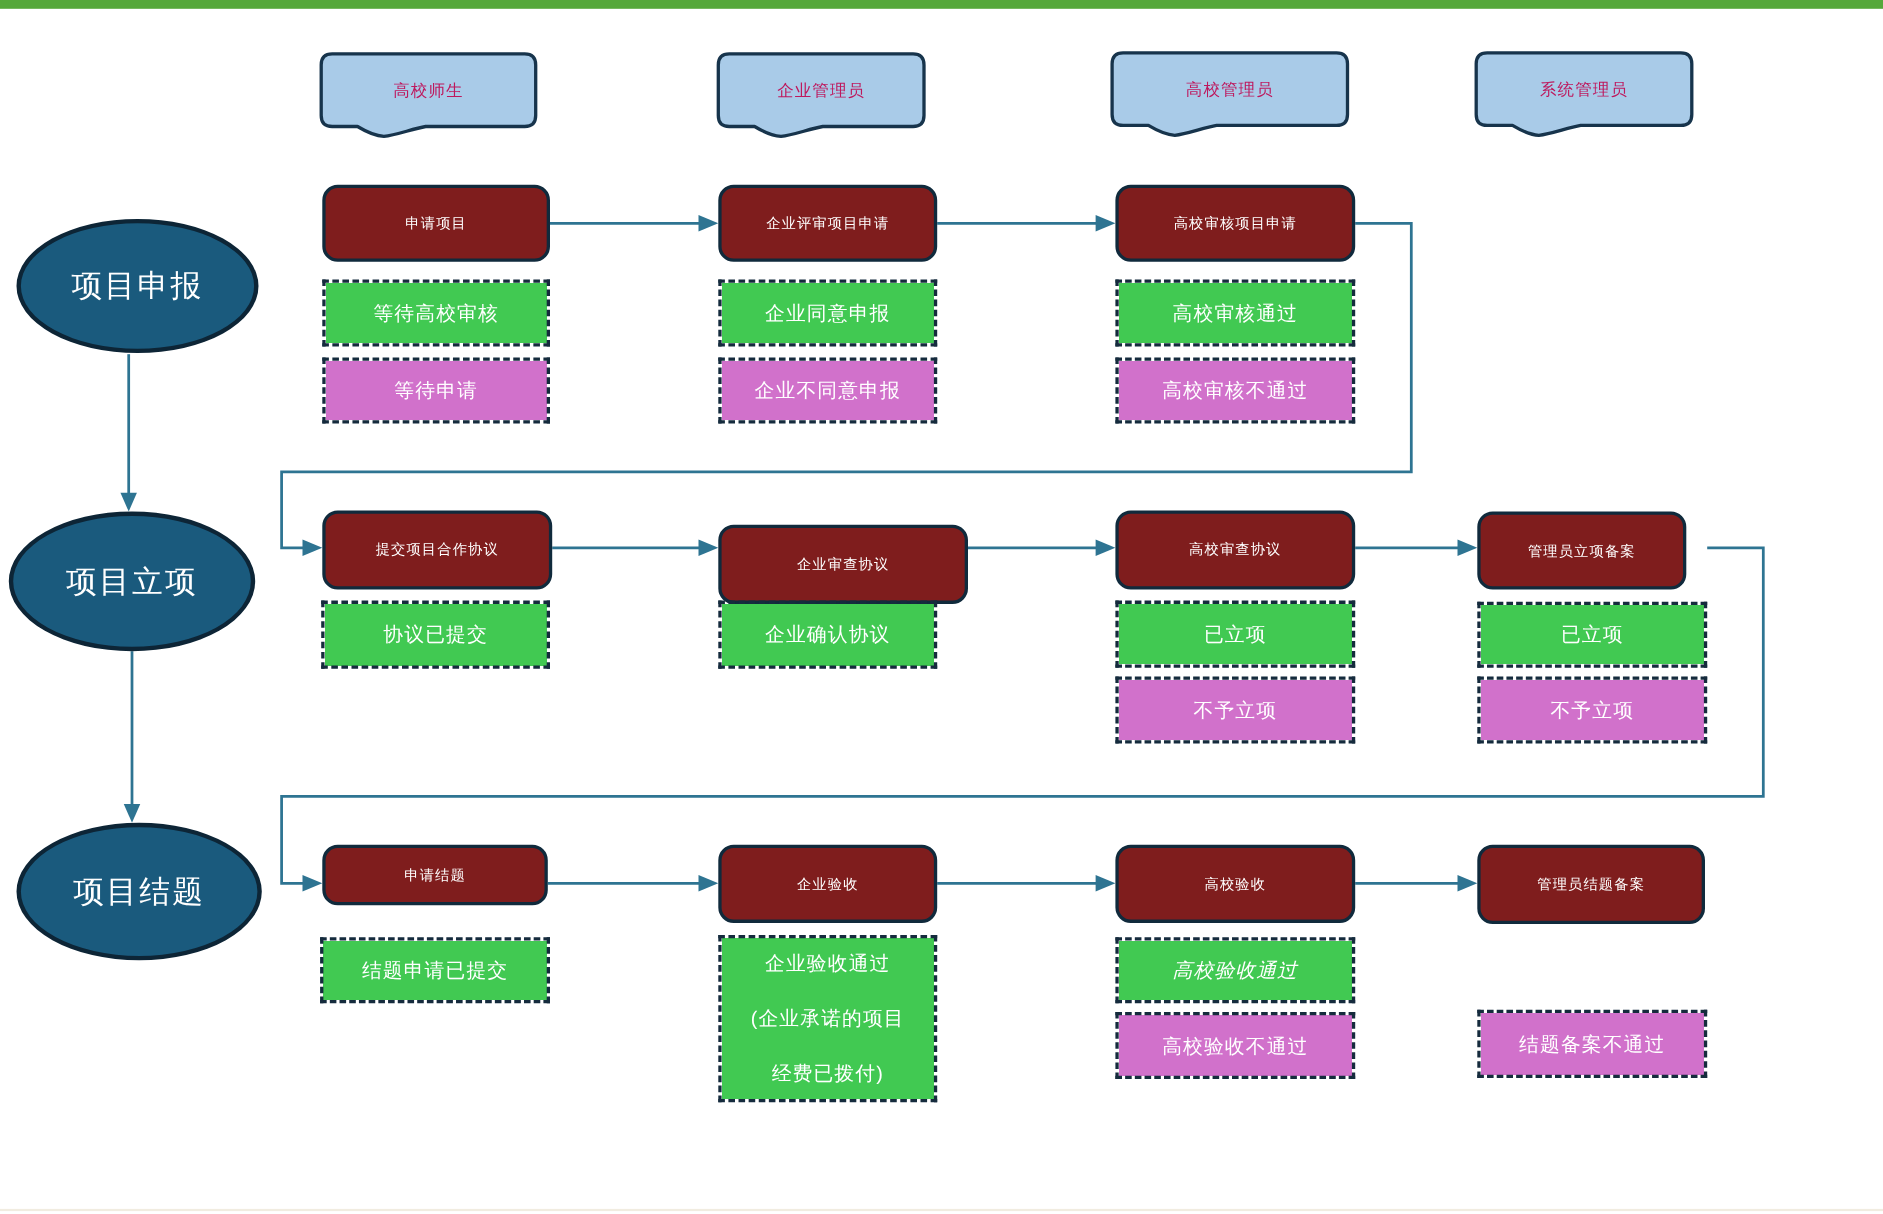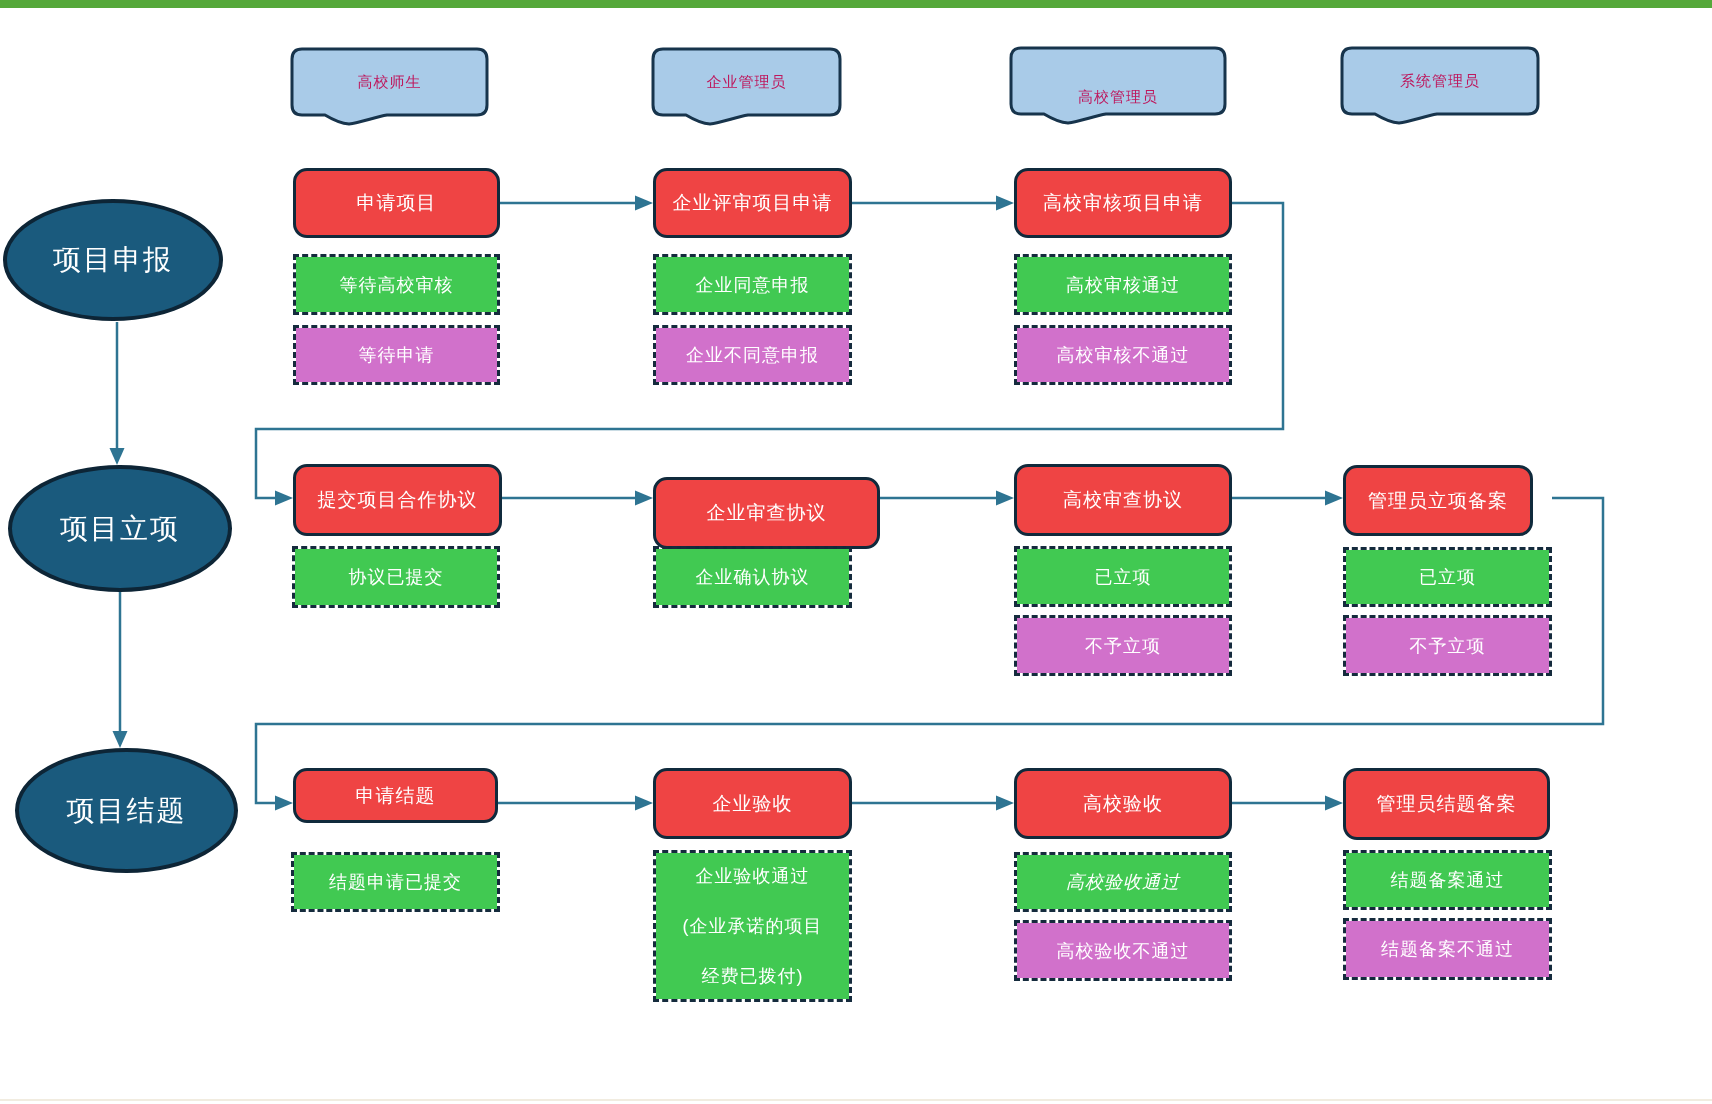--- a/index.html
+++ b/index.html
@@ -4,21 +4,21 @@
 <style>
   html,body{margin:0;padding:0;background:#ffffff;}
   body{font-family:"Liberation Sans","DejaVu Sans",sans-serif;}
   #stage{position:relative;width:1712px;height:1104px;background:#ffffff;overflow:hidden;}
   #topbar{position:absolute;left:0;top:0;width:1712px;height:8px;background:#55a83a;}
   #bottomline{position:absolute;left:0;top:1099px;width:1712px;height:2px;background:#f1ece0;}
   svg.underlay{position:absolute;left:0;top:0;width:1712px;height:1104px;}
   .abs{position:absolute;box-sizing:border-box;display:flex;align-items:center;justify-content:center;text-align:center;}
   .role-label{color:#be185d;font-size:15px;letter-spacing:1px;}
   .ellipse{background:#1a5a7d;border:4px solid #0d2536;border-radius:50%;color:#ffffff;font-size:28px;letter-spacing:2px;}
-  .box{background:#ef4444;border:3px solid #102a3c;border-radius:14px;color:#ffffff;font-size:19px;letter-spacing:1px;}
+  .box{background:#7f1d1d;border:3px solid #102a3c;border-radius:14px;color:#ffffff;font-size:13px;letter-spacing:1px;}
   .status{border:3.5px dashed #152b3d;background-clip:padding-box;color:#ffffff;font-size:18px;letter-spacing:1px;line-height:26px;white-space:pre-line;}
   .status.green{background-color:#41c952;}
   .status.magenta{background-color:#d171cb;}
   .status.tall{line-height:50px;font-size:18px;}
 </style>
 </head>
 <body>
 
 <div id="stage">
 
@@ -63,28 +63,28 @@
       <polygon points="112.5,731 127.5,731 120,748"></polygon>
     </g>
   </svg>
 
   <div class="abs role-label" style="left:292px;top:49px;width:195px;height:66px;">
       <span>高校师生</span>
     </div>
   <div class="abs role-label" style="left:653px;top:49px;width:187px;height:66px;">
       <span>企业管理员</span>
     </div>
-  <div class="abs role-label" style="left:1011px;top:48px;width:214px;height:66px;margin-top:16px;">
+  <div class="abs role-label" style="left:1011px;top:48px;width:214px;height:66px;">
       <span>高校管理员</span>
     </div>
   <div class="abs role-label" style="left:1342px;top:48px;width:196px;height:66px;">
       <span>系统管理员</span>
     </div>
 
-  <div class="abs ellipse" style="left:3px;top:199px;width:220px;height:122px;align-items:center;">
+  <div class="abs ellipse" style="left:15px;top:199px;width:220px;height:122px;align-items:center;">
       <span>项目申报</span>
     </div>
   <div class="abs ellipse" style="left:8px;top:465px;width:224px;height:127px;">
       <span>项目立项</span>
     </div>
   <div class="abs ellipse" style="left:15px;top:748px;width:223px;height:125px;">
       <span>项目结题</span>
     </div>
 
   <div class="abs box" style="left:293px;top:168px;width:207px;height:70px;">
@@ -141,16 +141,15 @@
 
   <div class="abs box" style="left:1014px;top:768px;width:218px;height:71px;">
       <span>高校验收</span>
     </div>
   <div class="abs status green" style="left:1014px;top:852px;width:218px;height:60px;font-style:italic;"><span>高校验收通过</span></div>
   <div class="abs status magenta" style="left:1014px;top:920px;width:218px;height:61px;"><span>高校验收不通过</span></div>
 
   <div class="abs box" style="left:1343px;top:768px;width:207px;height:72px;">
       <span>管理员结题备案</span>
     </div>
-  <div class="abs status green" style="left:1343px;top:850px;width:209px;height:60px;"><span>结题备案通过</span></div>
   <div class="abs status magenta" style="left:1343px;top:918px;width:209px;height:62px;"><span>结题备案不通过</span></div>
 
 </div>
 
 </body></html>

